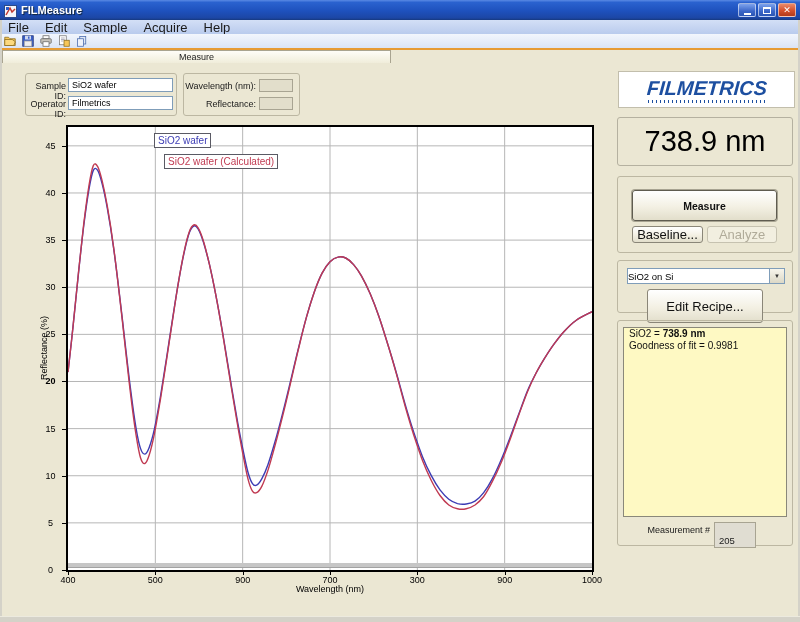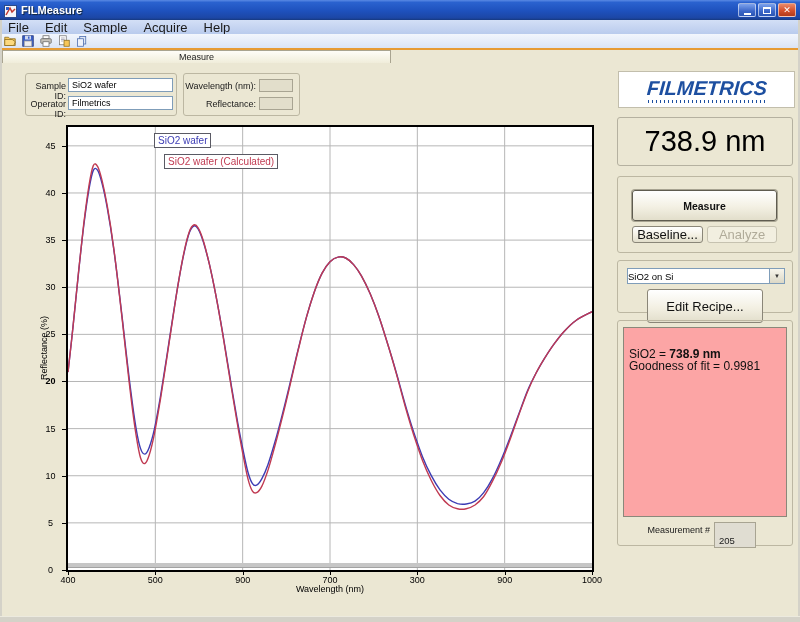--- a/index.html
+++ b/index.html
@@ -73,22 +73,22 @@
     border:1px solid #c6c2b0; background:#f2efe0; }
   .gb-recipe { left:617px; top:260px; width:176px; height:53px; }
   .select { position:absolute; left:627px; top:268px; width:158px; height:16px; background:#fff;
     border:1px solid #7f9db9; font-size:9.5px; display:flex; align-items:center; }
   .select .sel-text { flex:1; padding-left:0; color:#000; }
   .sel-arrow { width:15px; height:100%; border-left:1px solid #7f9db9;
     background:linear-gradient(180deg,#f7f5ec,#dcd8c6); display:flex; align-items:center; justify-content:center;
     font-size:6px; color:#333; }
   .btn-recipe { left:647px; top:289px; width:116px; height:34px; }
   .gb-results { left:617px; top:320px; width:176px; height:226px; }
-  .results-area { position:absolute; left:623px; top:327px; width:164px; height:190px; background:#fca5a5;
-    border:1px solid #8a887a; font-size:12px; color:#111; padding:20px 5px; line-height:12px; }
+  .results-area { position:absolute; left:623px; top:327px; width:164px; height:190px; background:#fef9c3;
+    border:1px solid #8a887a; font-size:10px; color:#111; padding:0 5px; line-height:12px; }
   .meas-label { position:absolute; left:630px; top:525px; width:80px; text-align:right; font-size:9px; color:#1a1a1a; }
   .meas-field { position:absolute; left:714px; top:522px; width:42px; height:15px; background:#e0ddd2;
     border:1px solid #a8a492; font-size:9.5px; padding:12px 4px; color:#222; }
 
   
   .plot { position:absolute; left:68px; top:127px; width:524px; height:443px; background:#fff;
     border:2px solid #000; box-sizing:content-box; margin-left:-2px; margin-top:-2px; }
   .plot svg { position:absolute; left:0; top:0; }
   .legend { position:absolute; border:1px solid #5a5a64; background:#fff; font-size:10px;
     padding:0px 3px; line-height:13px; white-space:nowrap; }

